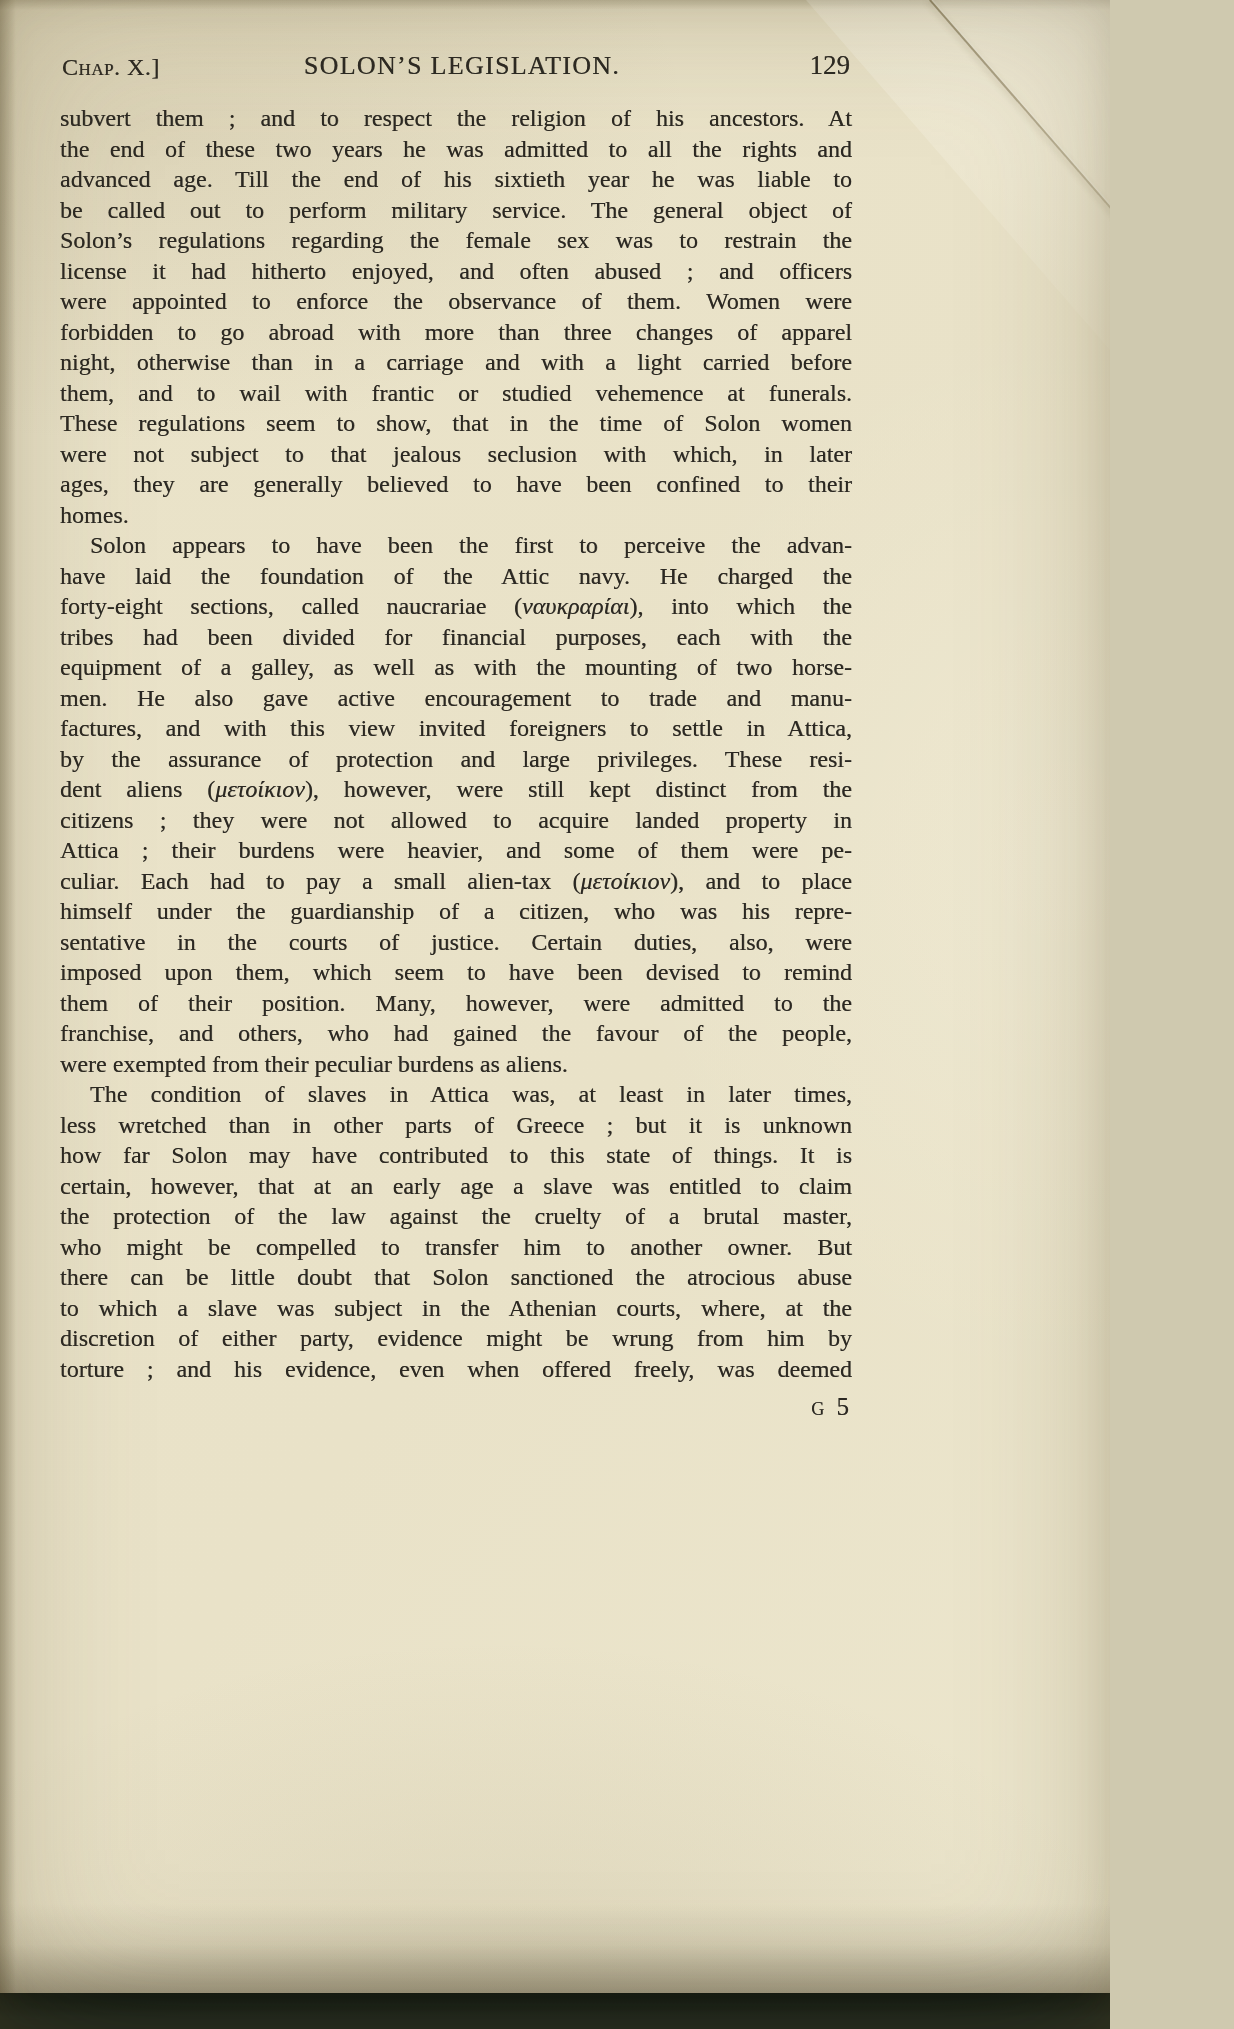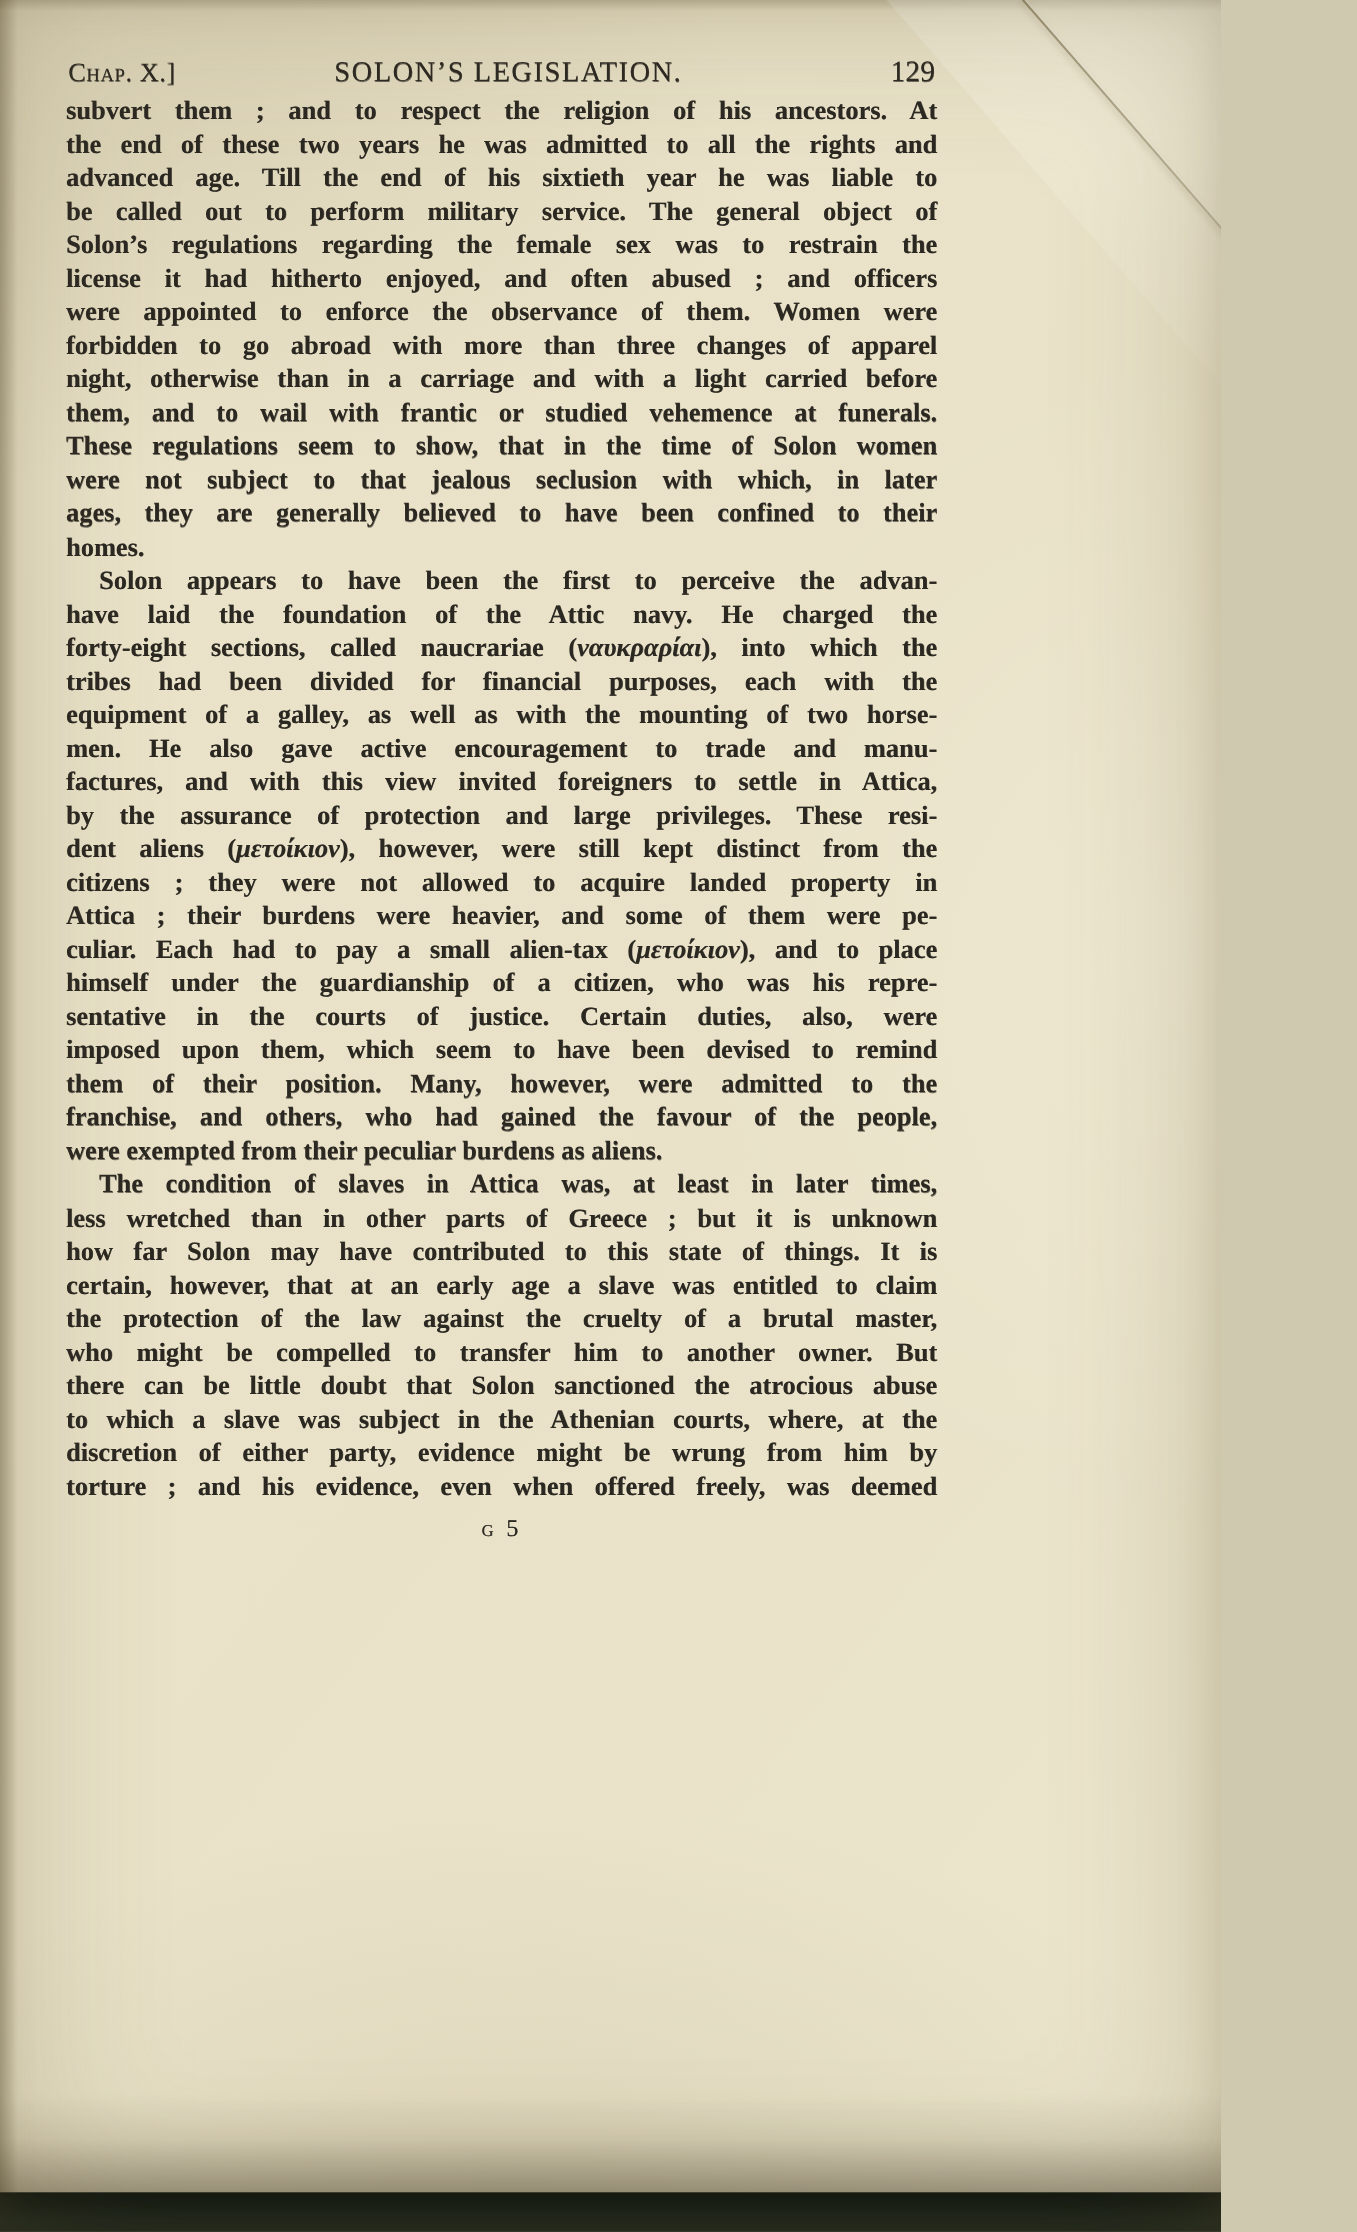--- a/index.html
+++ b/index.html
@@ -68,32 +68,32 @@
   .chap{
     position:absolute;left:2px;top:6px;
     font-variant:small-caps;font-size:24px;letter-spacing:0.5px;
   }
   .title{
     position:absolute;left:12px;right:0;top:3px;text-align:center;
     font-size:26px;letter-spacing:1.3px;
   }
   .pagenum{position:absolute;right:2px;top:2px;font-size:27px;}
 
-  .text-block{font-size:24px;line-height:30.5px;font-weight:bold;}
+  .text-block{margin-top:17px;font-size:24px;line-height:30.5px;}
   .line{
     text-align:justify;
     text-align-last:justify;
     text-shadow:0.35px 0.2px 0.35px rgba(43,40,34,0.60);
   }
   .line.last{text-align-last:left;}
   .line.indent{text-indent:30px;}
   .gk{font-style:italic;}
 
   .signature{
-    text-align:center;margin-top:9px;font-size:22px;
+    text-align:right;margin-top:9px;font-size:25px;
     font-variant:small-caps;text-transform:lowercase;letter-spacing:3px;
     text-shadow:0.35px 0.2px 0.35px rgba(43,40,34,0.60);
   }
 </style>
 </head>
 <body>
 
 <div class="paper">
   <div class="edge-left"></div>
   <div class="edge-top"></div>

